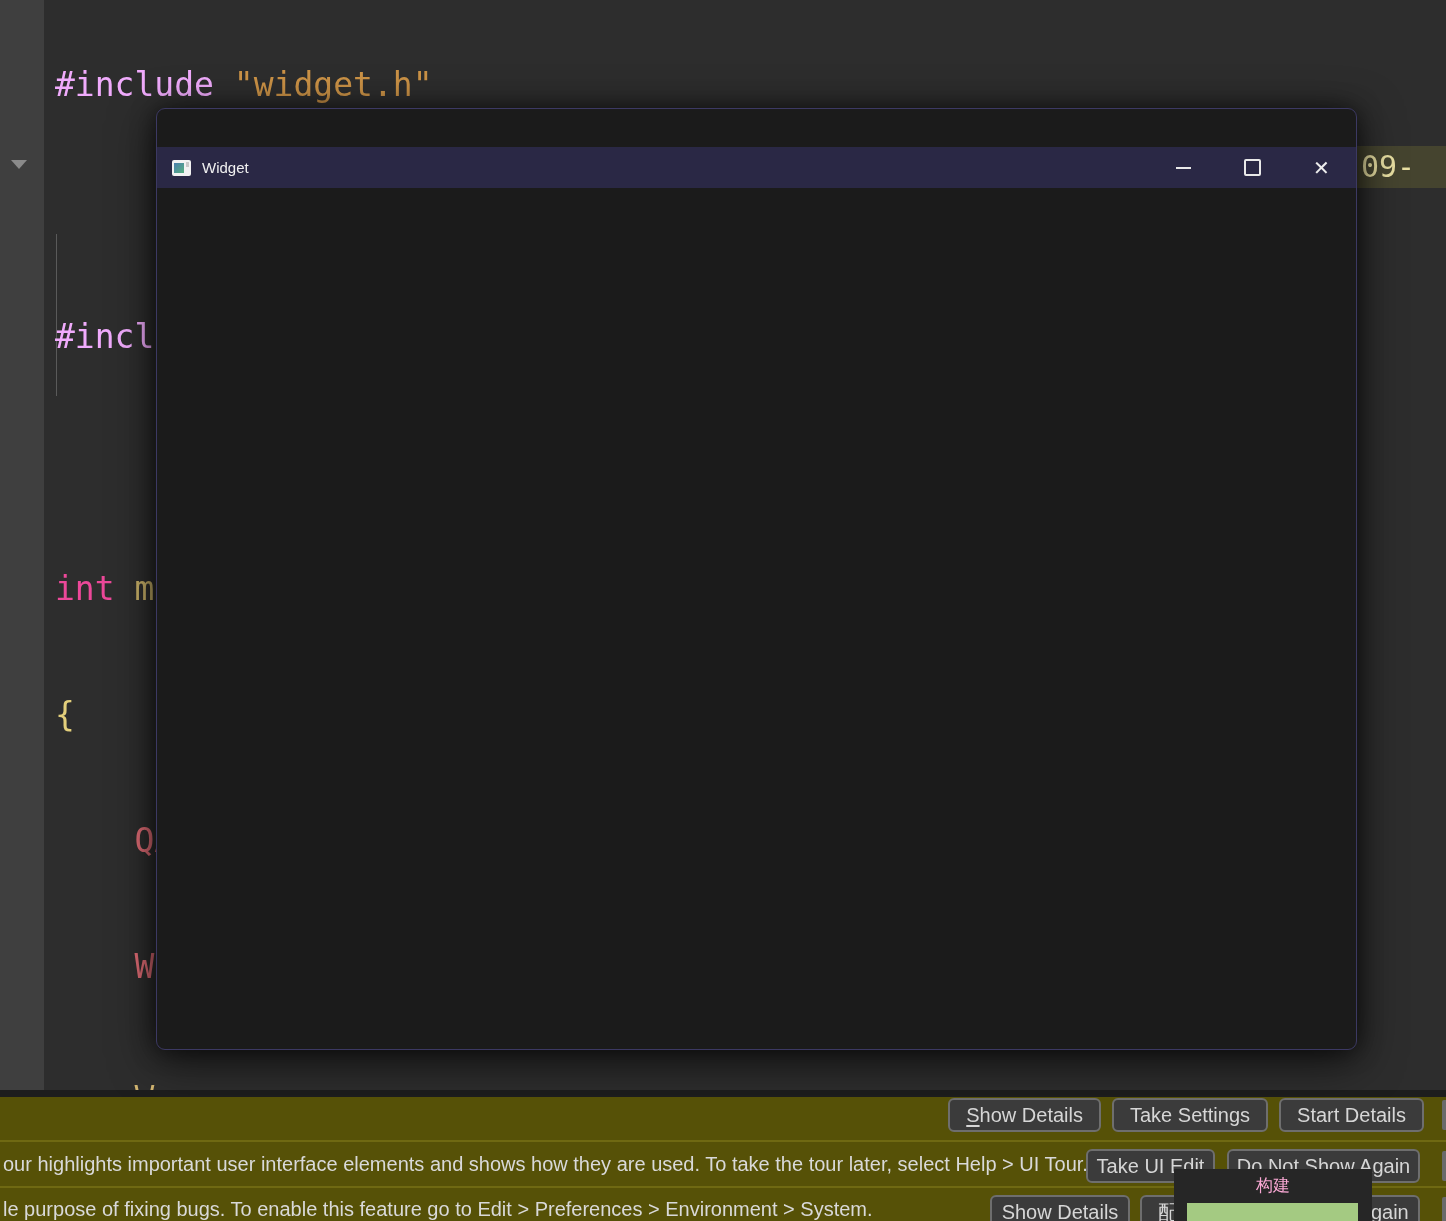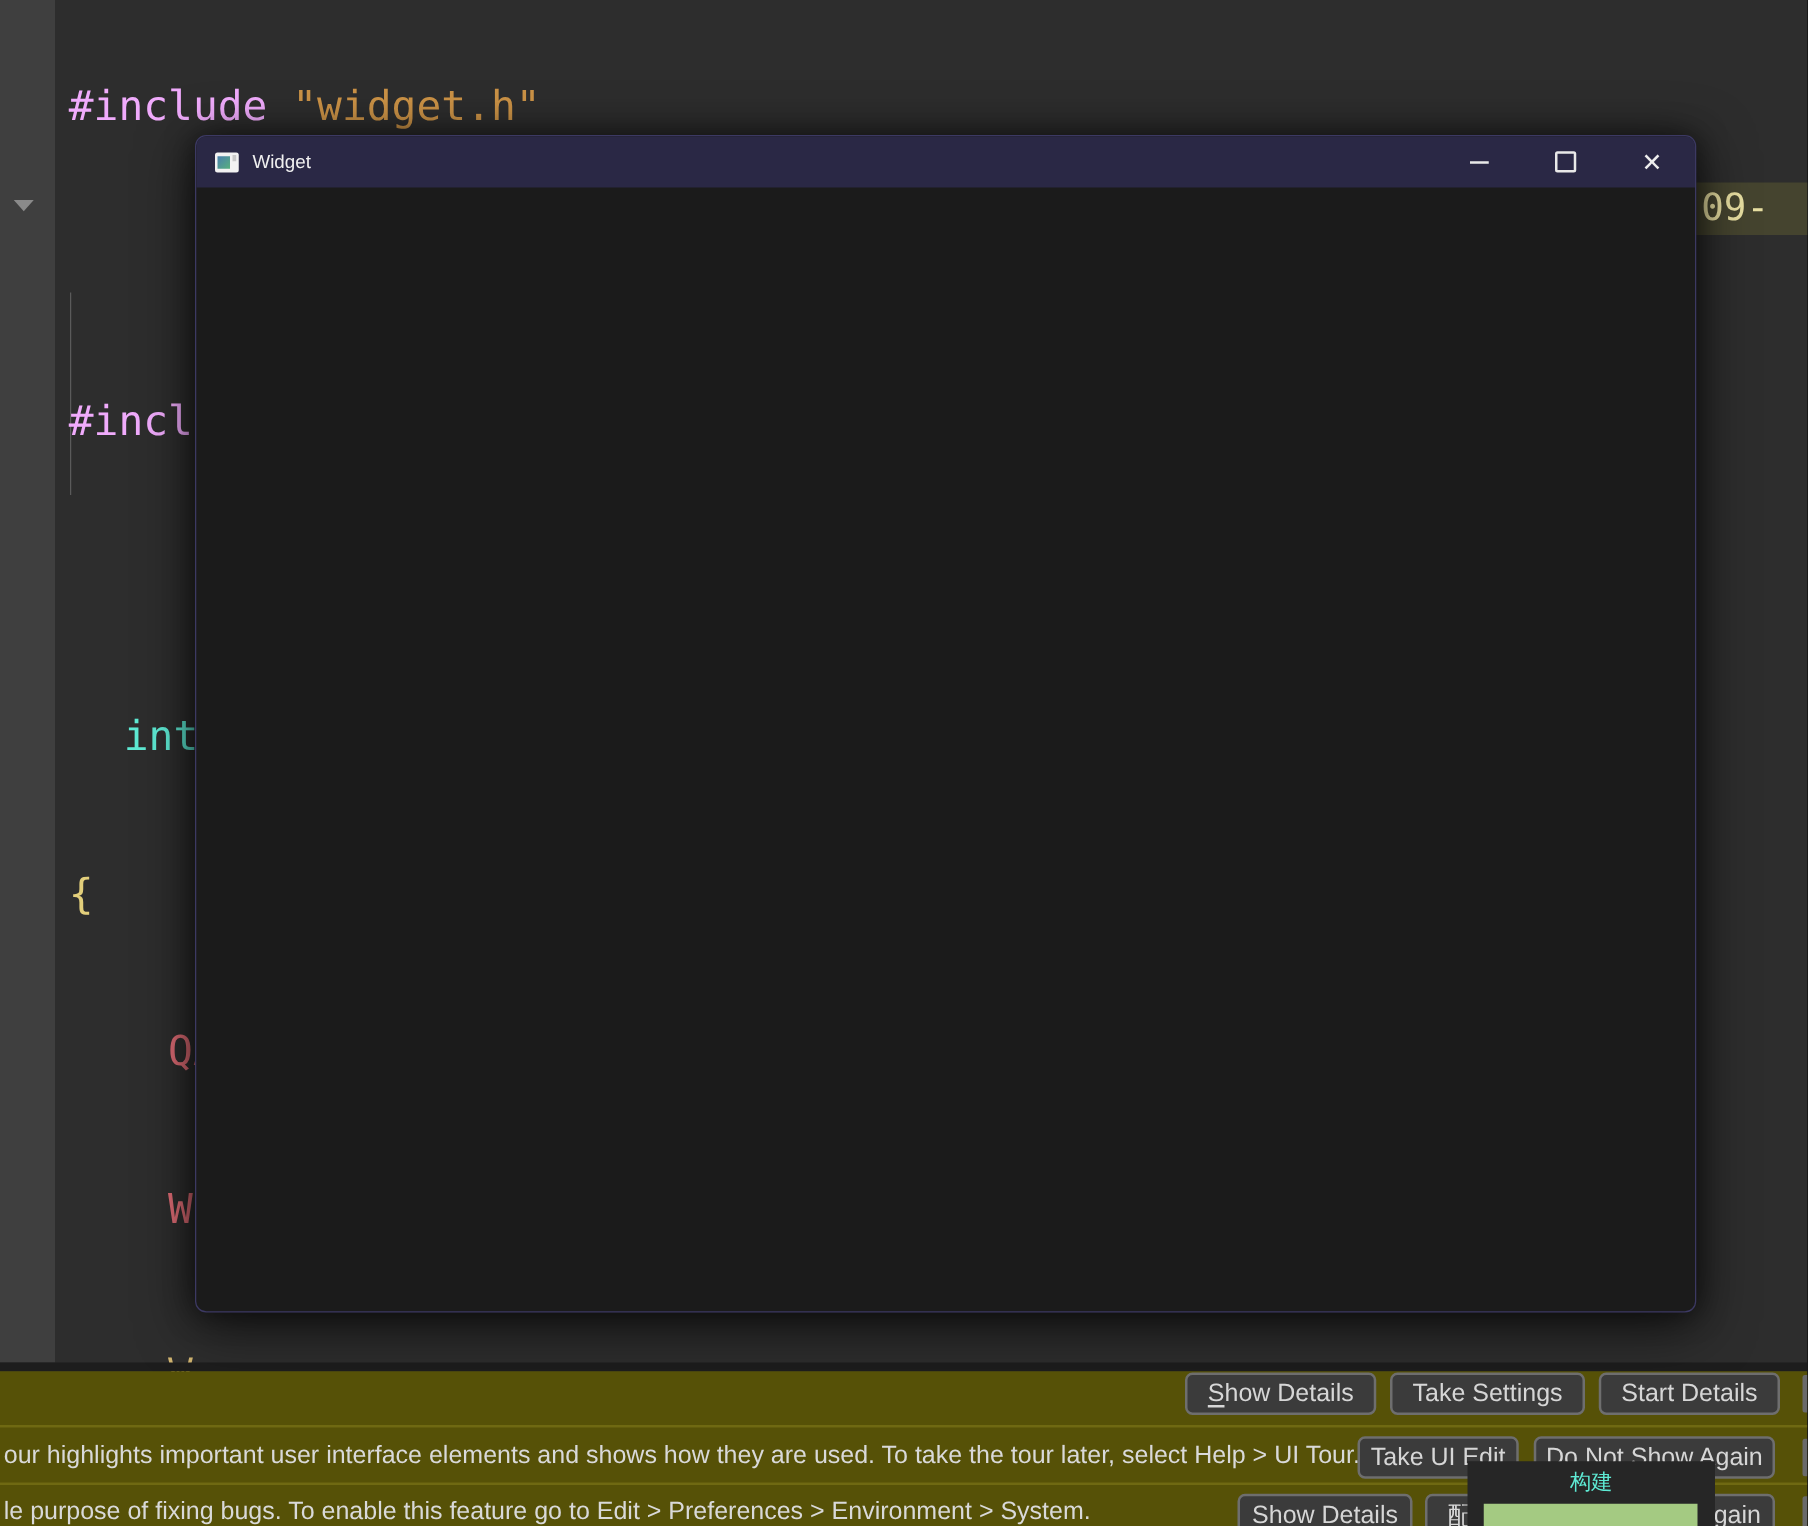--- a/index.html
+++ b/index.html
@@ -10,21 +10,21 @@
   
   .gutter{position:absolute;left:0;top:0;width:44px;height:1090px;background:#3f3f3f;}
   .code{
     position:absolute;left:55px;top:-20px;
     font-family:"DejaVu Sans Mono",monospace;font-size:33px;line-height:42px;
     white-space:pre;color:#cfcfcf;
   }
   .code .ln{height:42px;}
   .tok-kw{color:#f0abfc;}
   .tok-str{color:#cb9246;}
-  .tok-type{color:#5eead4;margin-left:44px;}
+  .tok-type{color:#ec4899;}
   .tok-func{color:#ccb46a;}
   .tok-brace{color:#e3cf7b;}
   .tok-cls{color:#e06c75;}
   .tok-var{color:#d3b671;}
   .tok-ret{color:#45b8b1;font-style:italic;}
   .fold-arrow{
     position:absolute;left:11px;top:160px;width:0;height:0;
     border-left:8px solid transparent;border-right:8px solid transparent;
     border-top:9px solid #8a8a8a;
   }
@@ -38,21 +38,21 @@
   .editor-bottom-strip{position:absolute;left:0;top:1090px;width:1446px;height:7px;background:#1d1d1d;}
 
   
   .widget-window{
     position:absolute;left:156px;top:108px;width:1201px;height:942px;
     background:#1b1b1b;border:1px solid #3c3963;border-radius:9px;
     box-shadow:0 10px 45px rgba(0,0,0,0.65), 0 0 22px rgba(0,0,0,0.5);
     box-sizing:border-box;overflow:hidden;
   }
   .titlebar{
-    height:41px;background:#2a2845;display:flex;align-items:center;
+    height:41px;background:#2a2845;display:flex;align-items:center;margin-top:38px;
   }
   .win-icon{
     width:19px;height:16px;background:#f2f2f2;border-radius:2px;
     margin-left:15px;position:relative;flex:0 0 auto;
   }
   .win-icon .pane{
     position:absolute;left:2px;top:3px;width:10px;height:10px;
     background:linear-gradient(135deg,#4a7fae 0%,#57b07e 100%);
   }
   .win-icon .tick{position:absolute;right:2px;top:2px;width:3px;height:5px;background:#c9c9c9;}
@@ -85,21 +85,21 @@
   .mn{text-decoration:underline;text-underline-offset:3px;}
   .sliver{
     position:absolute;right:0;width:4px;height:30px;background:#6a6a6a;border-radius:2px 0 0 2px;
   }
 
   
   .build-popup{
     position:absolute;left:1174px;top:1169px;width:198px;height:52px;
     background:#262626;z-index:50;
   }
-  .build-title{color:#5eead4;font-size:17px;text-align:center;margin-top:5px;}
+  .build-title{color:#f9a8d4;font-size:17px;text-align:center;margin-top:5px;}
   .build-bar{
     position:absolute;left:13px;right:14px;top:34px;bottom:-4px;background:#a4ca82;
   }
 </style>
 </head>
 <body>
 
 <div class="screen">
 
   <div class="gutter"></div>

